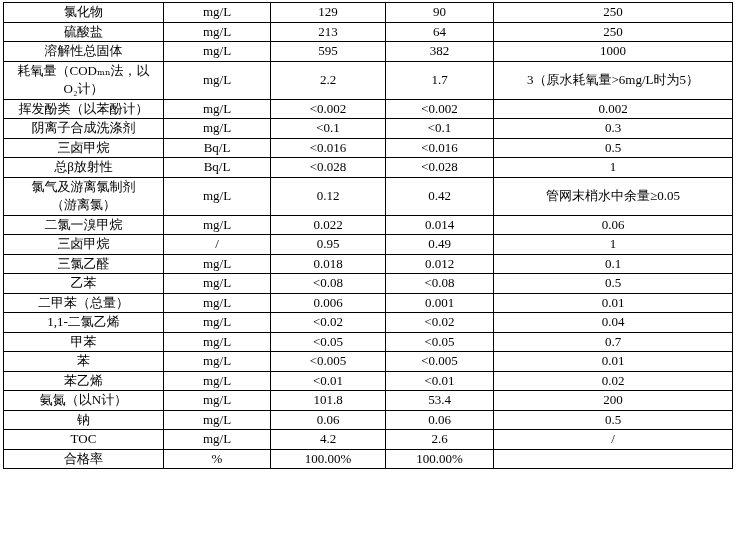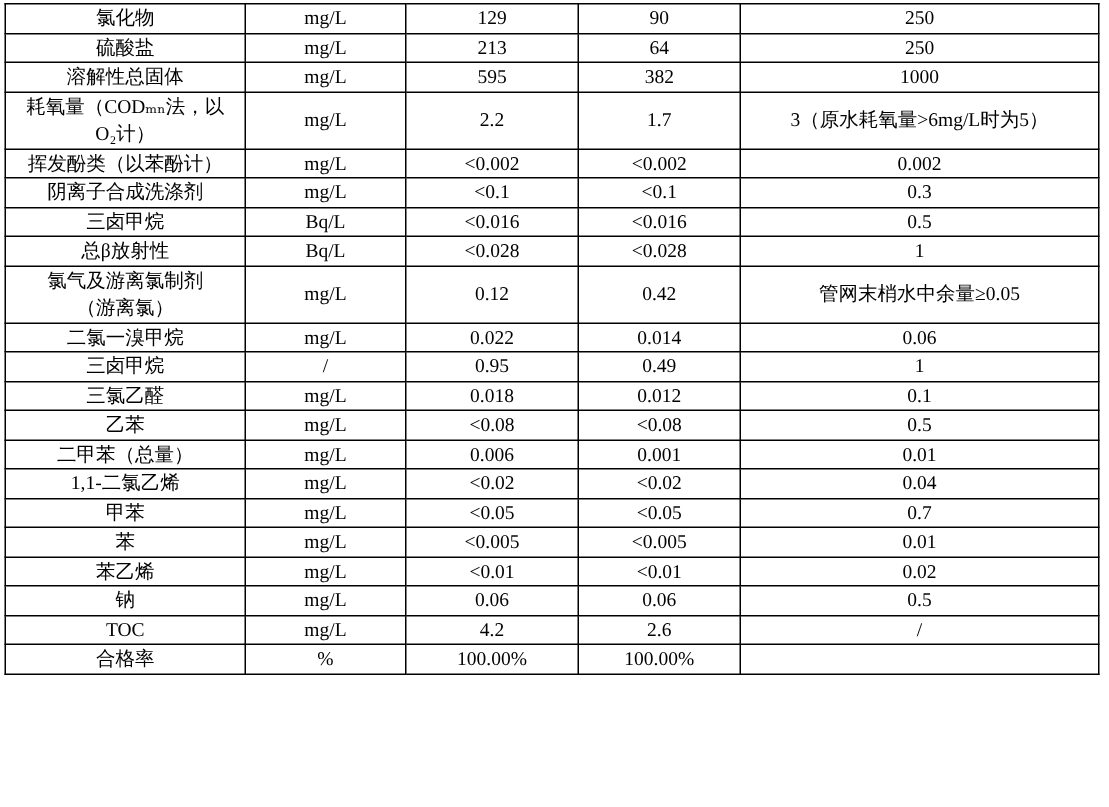--- a/index.html
+++ b/index.html
@@ -176,20 +176,27 @@
     <td>0.01</td>
   </tr>
         <tr>
     <td>苯乙烯</td>
     <td>mg/L</td>
     <td>&lt;0.01</td>
     <td>&lt;0.01</td>
     <td>0.02</td>
   </tr>
         <tr>
+    <td>氨氮（以N计）</td>
+    <td>mg/L</td>
+    <td>101.8</td>
+    <td>53.4</td>
+    <td>200</td>
+  </tr>
+        <tr>
     <td>钠</td>
     <td>mg/L</td>
     <td>0.06</td>
     <td>0.06</td>
     <td>0.5</td>
   </tr>
         <tr>
     <td>TOC</td>
     <td>mg/L</td>
     <td>4.2</td>

